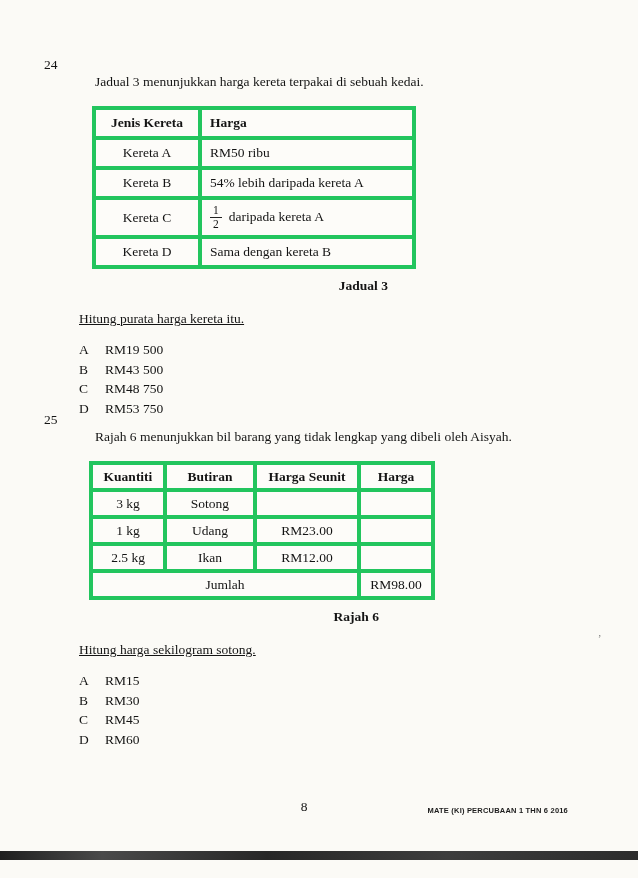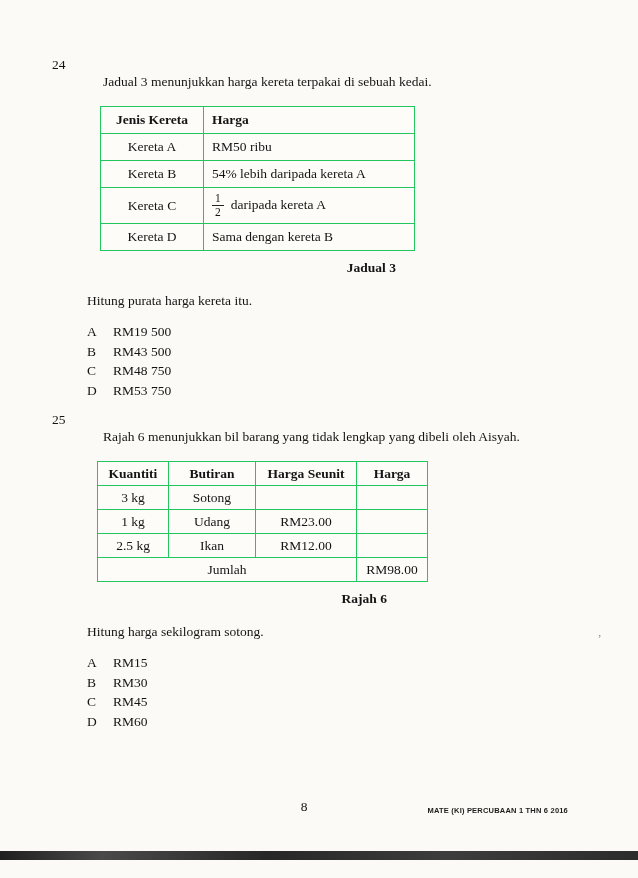--- a/index.html
+++ b/index.html
@@ -5,29 +5,29 @@
   html,body { margin:0; padding:0; background:#e9e9e9; }
   .page {
     position:relative;
     width:638px; height:878px;
     margin:0 auto;
     background:#fbfaf6;
     overflow:hidden;
     font-family:"Liberation Serif", serif;
     color:#141414;
   }
-  .question { position:absolute; left:52px; display:flex; }
+  .question { position:absolute; left:44px; display:flex; }
   .q-num { width:35px; font-size:13.5px; flex:none; }
   .q-body { width:472px; font-size:13.5px; }
   .q-body-narrow { width:452px; }
   .intro { margin:16px; line-height:17px; }
 
   table.tbl { border-collapse:collapse; background:#fdfcf9; }
   .tbl th, .tbl td {
-    border:1px solid #22c55e;
+    border:4px solid #22c55e;
     font-size:13.5px;
     padding:4px 8px;
     height:18px;
   }
   .tbl th { font-weight:bold; text-align:center; }
 
   .tbl1 { margin-top:15px; margin-left:13px; }
   .tbl1 .c1 { width:86px; text-align:center; }
   .tbl1 .c2 { width:194px; text-align:left; }
 
@@ -46,21 +46,21 @@
     font-size:11.5px;
     line-height:1.15;
   }
   .frac .num { display:block; border-bottom:1px solid #222; padding:0 3px; }
   .frac .den { display:block; }
 
   .caption { font-weight:bold; text-align:right; margin-top:9px; font-size:13.5px; }
   .cap1 { width:296px; margin-left:13px; }
   .cap2 { width:290px; margin-left:10px; }
 
-  .prompt { margin:16px 0 0 0; line-height:17px; }
+  .prompt { margin:16px 0 0 0; line-height:17px;text-decoration:underline; }
   .options { margin-top:13px; }
   .option { display:flex; line-height:19.5px; }
   .option .letter { width:26px; flex:none; }
 
   .page-num {
     position:absolute; top:799px; left:0; right:30px;
     text-align:center; font-size:13.5px;
   }
   .footer-code {
     position:absolute; top:806px; right:70px;

